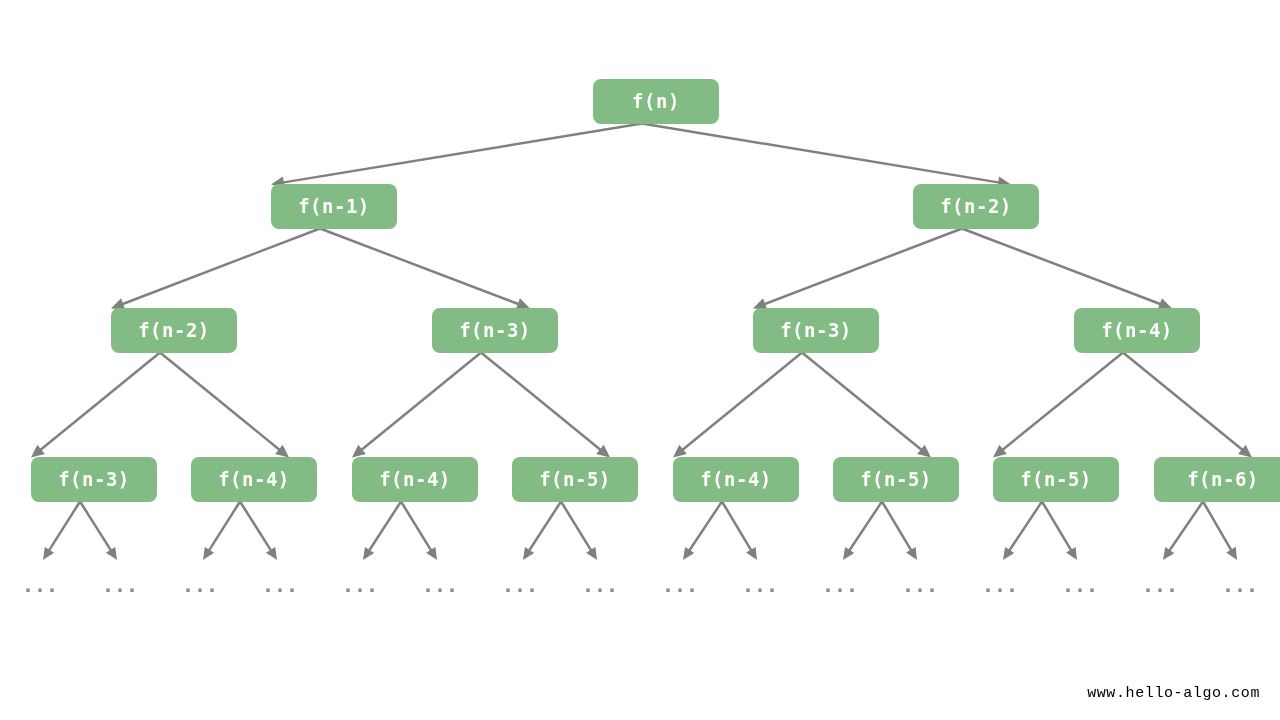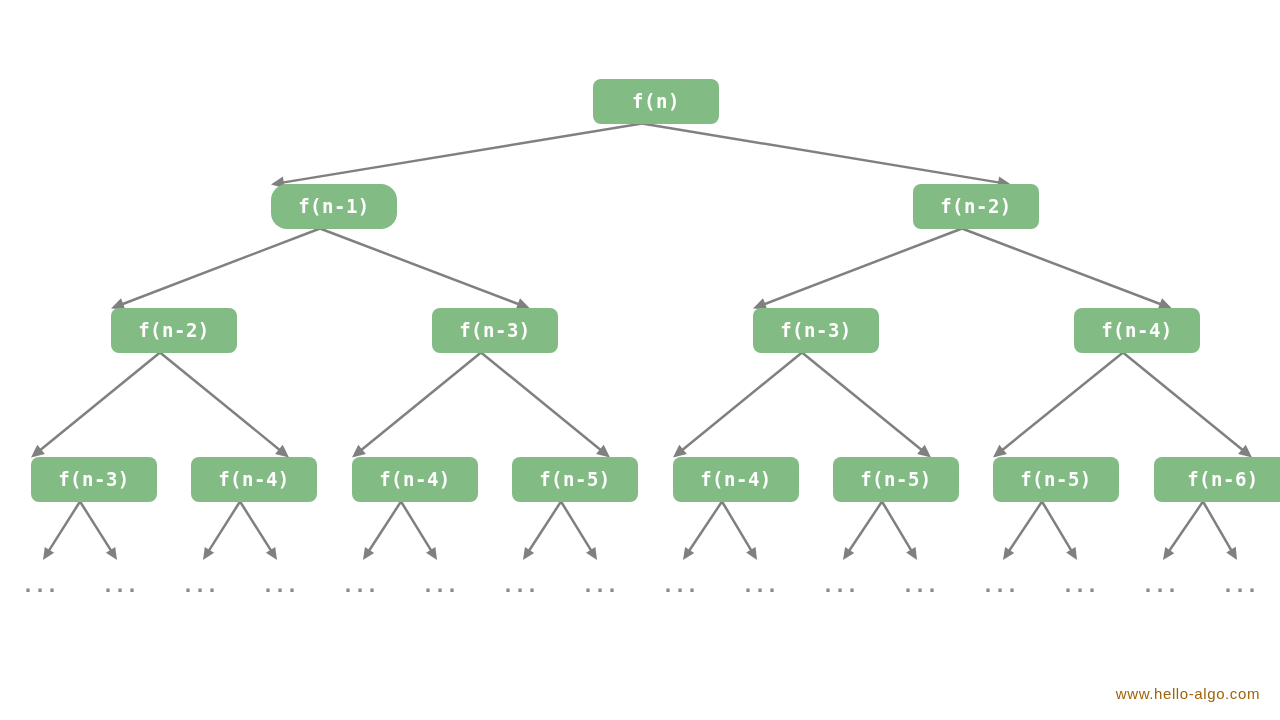--- a/index.html
+++ b/index.html
@@ -50,24 +50,24 @@
     font-size: 20px;
     font-weight: bold;
     line-height: 1;
     white-space: nowrap;
     user-select: none;
   }
   .watermark {
     position: absolute;
     right: 20px;
     bottom: 18px;
-    font-family: Liberation Sans, sans-serif;
+    font-family: Liberation Mono, monospace;
     font-size: 15px;
     letter-spacing: 0.6px;
-    color: #a16207;
+    color: #000000;
     white-space: nowrap;
     user-select: none;
   }
 </style>
 </head>
 <body>
 
 <div id="diagram">
   <svg id="edge-layer" viewBox="0 0 1280 720" width="1280" height="720">
       <line x1="642" y1="123.5" x2="279.3380458335634" y2="183.12905445863242" stroke="#808080" stroke-width="2.5" stroke-linecap="butt"></line>
@@ -126,21 +126,21 @@
       <polygon points="1003,560 1005.0801257358446,546.964545388707 1014.232678973561,553.0662475471846" fill="#808080"></polygon>
       <line x1="1042" y1="501.5" x2="1072.995349413914" y2="553.3065125918278" stroke="#808080" stroke-width="2.5" stroke-linecap="butt"></line>
       <polygon points="1077,560 1066.1192323361563,552.5261191442828 1075.558765860502,546.8785349844179" fill="#808080"></polygon>
       <line x1="1203" y1="501.5" x2="1167.4025614888267" y2="553.561253822591" stroke="#808080" stroke-width="2.5" stroke-linecap="butt"></line>
       <polygon points="1163,560 1165.2330299859193,546.989866369557 1174.3133130566246,553.1986069307228" fill="#808080"></polygon>
       <line x1="1203" y1="501.5" x2="1233.0805622817143" y2="553.2562615729495" stroke="#808080" stroke-width="2.5" stroke-linecap="butt"></line>
       <polygon points="1237,560 1226.2148956451017,552.3887238879443 1235.7252959909422,546.861311721131" fill="#808080"></polygon>
     </svg>
   <div id="node-layer">
       <div class="node" style="left: 579px; top: 78.5px; width: 126px; height: 45px; background: rgb(130, 187, 132); color: rgb(255, 255, 255); border-radius: 8px;">f(n)</div>
-      <div class="node" style="left: 257px; top: 183.5px; width: 126px; height: 45px; background: rgb(130, 187, 132); color: rgb(255, 255, 255); border-radius: 16px;">f(n-1)</div>
+      <div class="node" style="left: 257px; top: 183.5px; width: 126px; height: 45px; background: rgb(130, 187, 132); color: rgb(255, 255, 255); border-radius: 8px;">f(n-1)</div>
       <div class="node" style="left: 899px; top: 183.5px; width: 126px; height: 45px; background: rgb(130, 187, 132); color: rgb(255, 255, 255); border-radius: 8px;">f(n-2)</div>
       <div class="node" style="left: 97px; top: 307.5px; width: 126px; height: 45px; background: rgb(130, 187, 132); color: rgb(255, 255, 255); border-radius: 8px;">f(n-2)</div>
       <div class="node" style="left: 418px; top: 307.5px; width: 126px; height: 45px; background: rgb(130, 187, 132); color: rgb(255, 255, 255); border-radius: 8px;">f(n-3)</div>
       <div class="node" style="left: 739px; top: 307.5px; width: 126px; height: 45px; background: rgb(130, 187, 132); color: rgb(255, 255, 255); border-radius: 8px;">f(n-3)</div>
       <div class="node" style="left: 1060px; top: 307.5px; width: 126px; height: 45px; background: rgb(130, 187, 132); color: rgb(255, 255, 255); border-radius: 8px;">f(n-4)</div>
       <div class="node" style="left: 17px; top: 456.5px; width: 126px; height: 45px; background: rgb(130, 187, 132); color: rgb(255, 255, 255); border-radius: 8px;">f(n-3)</div>
       <div class="node" style="left: 177px; top: 456.5px; width: 126px; height: 45px; background: rgb(130, 187, 132); color: rgb(255, 255, 255); border-radius: 8px;">f(n-4)</div>
       <div class="node" style="left: 338px; top: 456.5px; width: 126px; height: 45px; background: rgb(130, 187, 132); color: rgb(255, 255, 255); border-radius: 8px;">f(n-4)</div>
       <div class="node" style="left: 498px; top: 456.5px; width: 126px; height: 45px; background: rgb(130, 187, 132); color: rgb(255, 255, 255); border-radius: 8px;">f(n-5)</div>
       <div class="node" style="left: 659px; top: 456.5px; width: 126px; height: 45px; background: rgb(130, 187, 132); color: rgb(255, 255, 255); border-radius: 8px;">f(n-4)</div>

